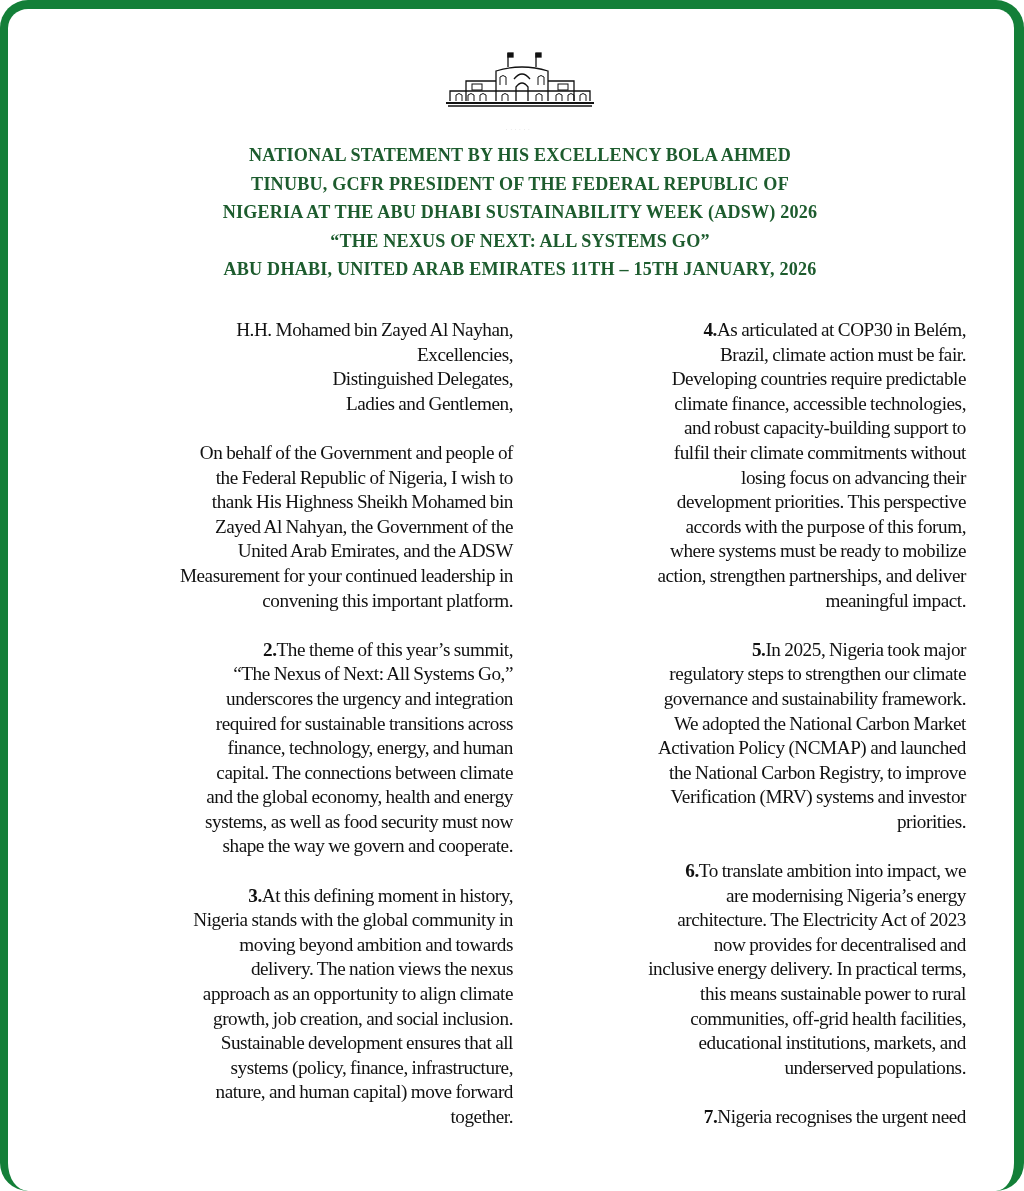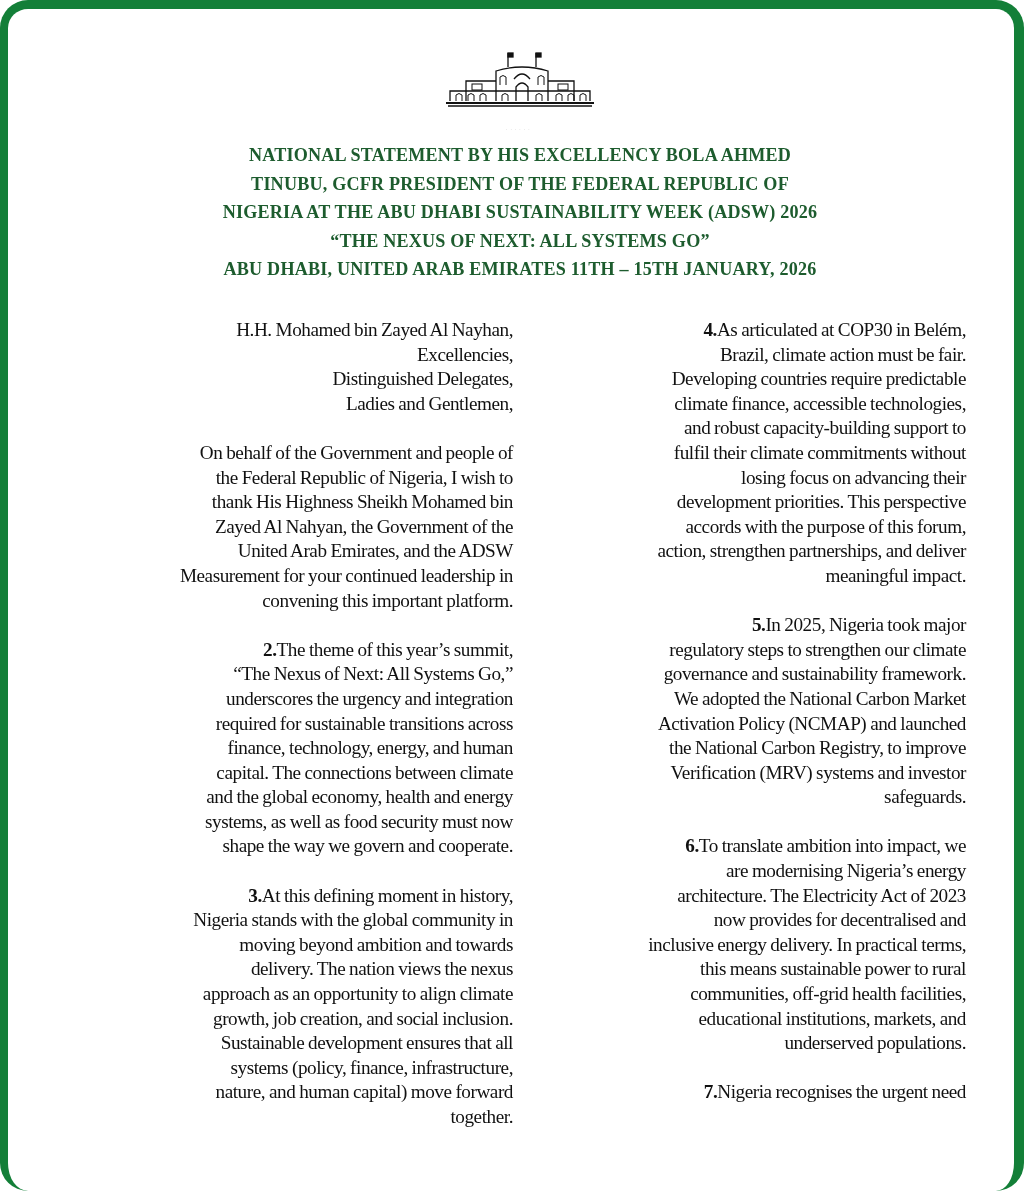--- a/index.html
+++ b/index.html
@@ -132,32 +132,33 @@
     <div class="para">
       <div class="line"><span class="num">4.</span><span>As articulated at COP30 in Belém,</span></div>
       <div class="line">Brazil, climate action must be fair.</div>
       <div class="line">Developing countries require predictable</div>
       <div class="line">climate finance, accessible technologies,</div>
       <div class="line">and robust capacity-building support to</div>
       <div class="line">fulfil their climate commitments without</div>
       <div class="line">losing focus on advancing their</div>
       <div class="line">development priorities. This perspective</div>
       <div class="line">accords with the purpose of this forum,</div>
+      <div class="line">where systems must be ready to mobilize</div>
       <div class="line">action, strengthen partnerships, and deliver</div>
       <div class="line">meaningful impact.</div>
     </div>
     <div class="para">
       <div class="line"><span class="num">5.</span><span>In 2025, Nigeria took major</span></div>
       <div class="line">regulatory steps to strengthen our climate</div>
       <div class="line">governance and sustainability framework.</div>
       <div class="line">We adopted the National Carbon Market</div>
       <div class="line">Activation Policy (NCMAP) and launched</div>
       <div class="line">the National Carbon Registry, to improve</div>
       <div class="line">Verification (MRV) systems and investor</div>
-      <div class="line">safeguards.</div>
+      <div class="line">priorities.</div>
     </div>
     <div class="para">
       <div class="line"><span class="num">6.</span><span>To translate ambition into impact, we</span></div>
       <div class="line">are modernising Nigeria’s energy</div>
       <div class="line">architecture. The Electricity Act of 2023</div>
       <div class="line">now provides for decentralised and</div>
       <div class="line">inclusive energy delivery. In practical terms,</div>
       <div class="line">this means sustainable power to rural</div>
       <div class="line">communities, off-grid health facilities,</div>
       <div class="line">educational institutions, markets, and</div>

